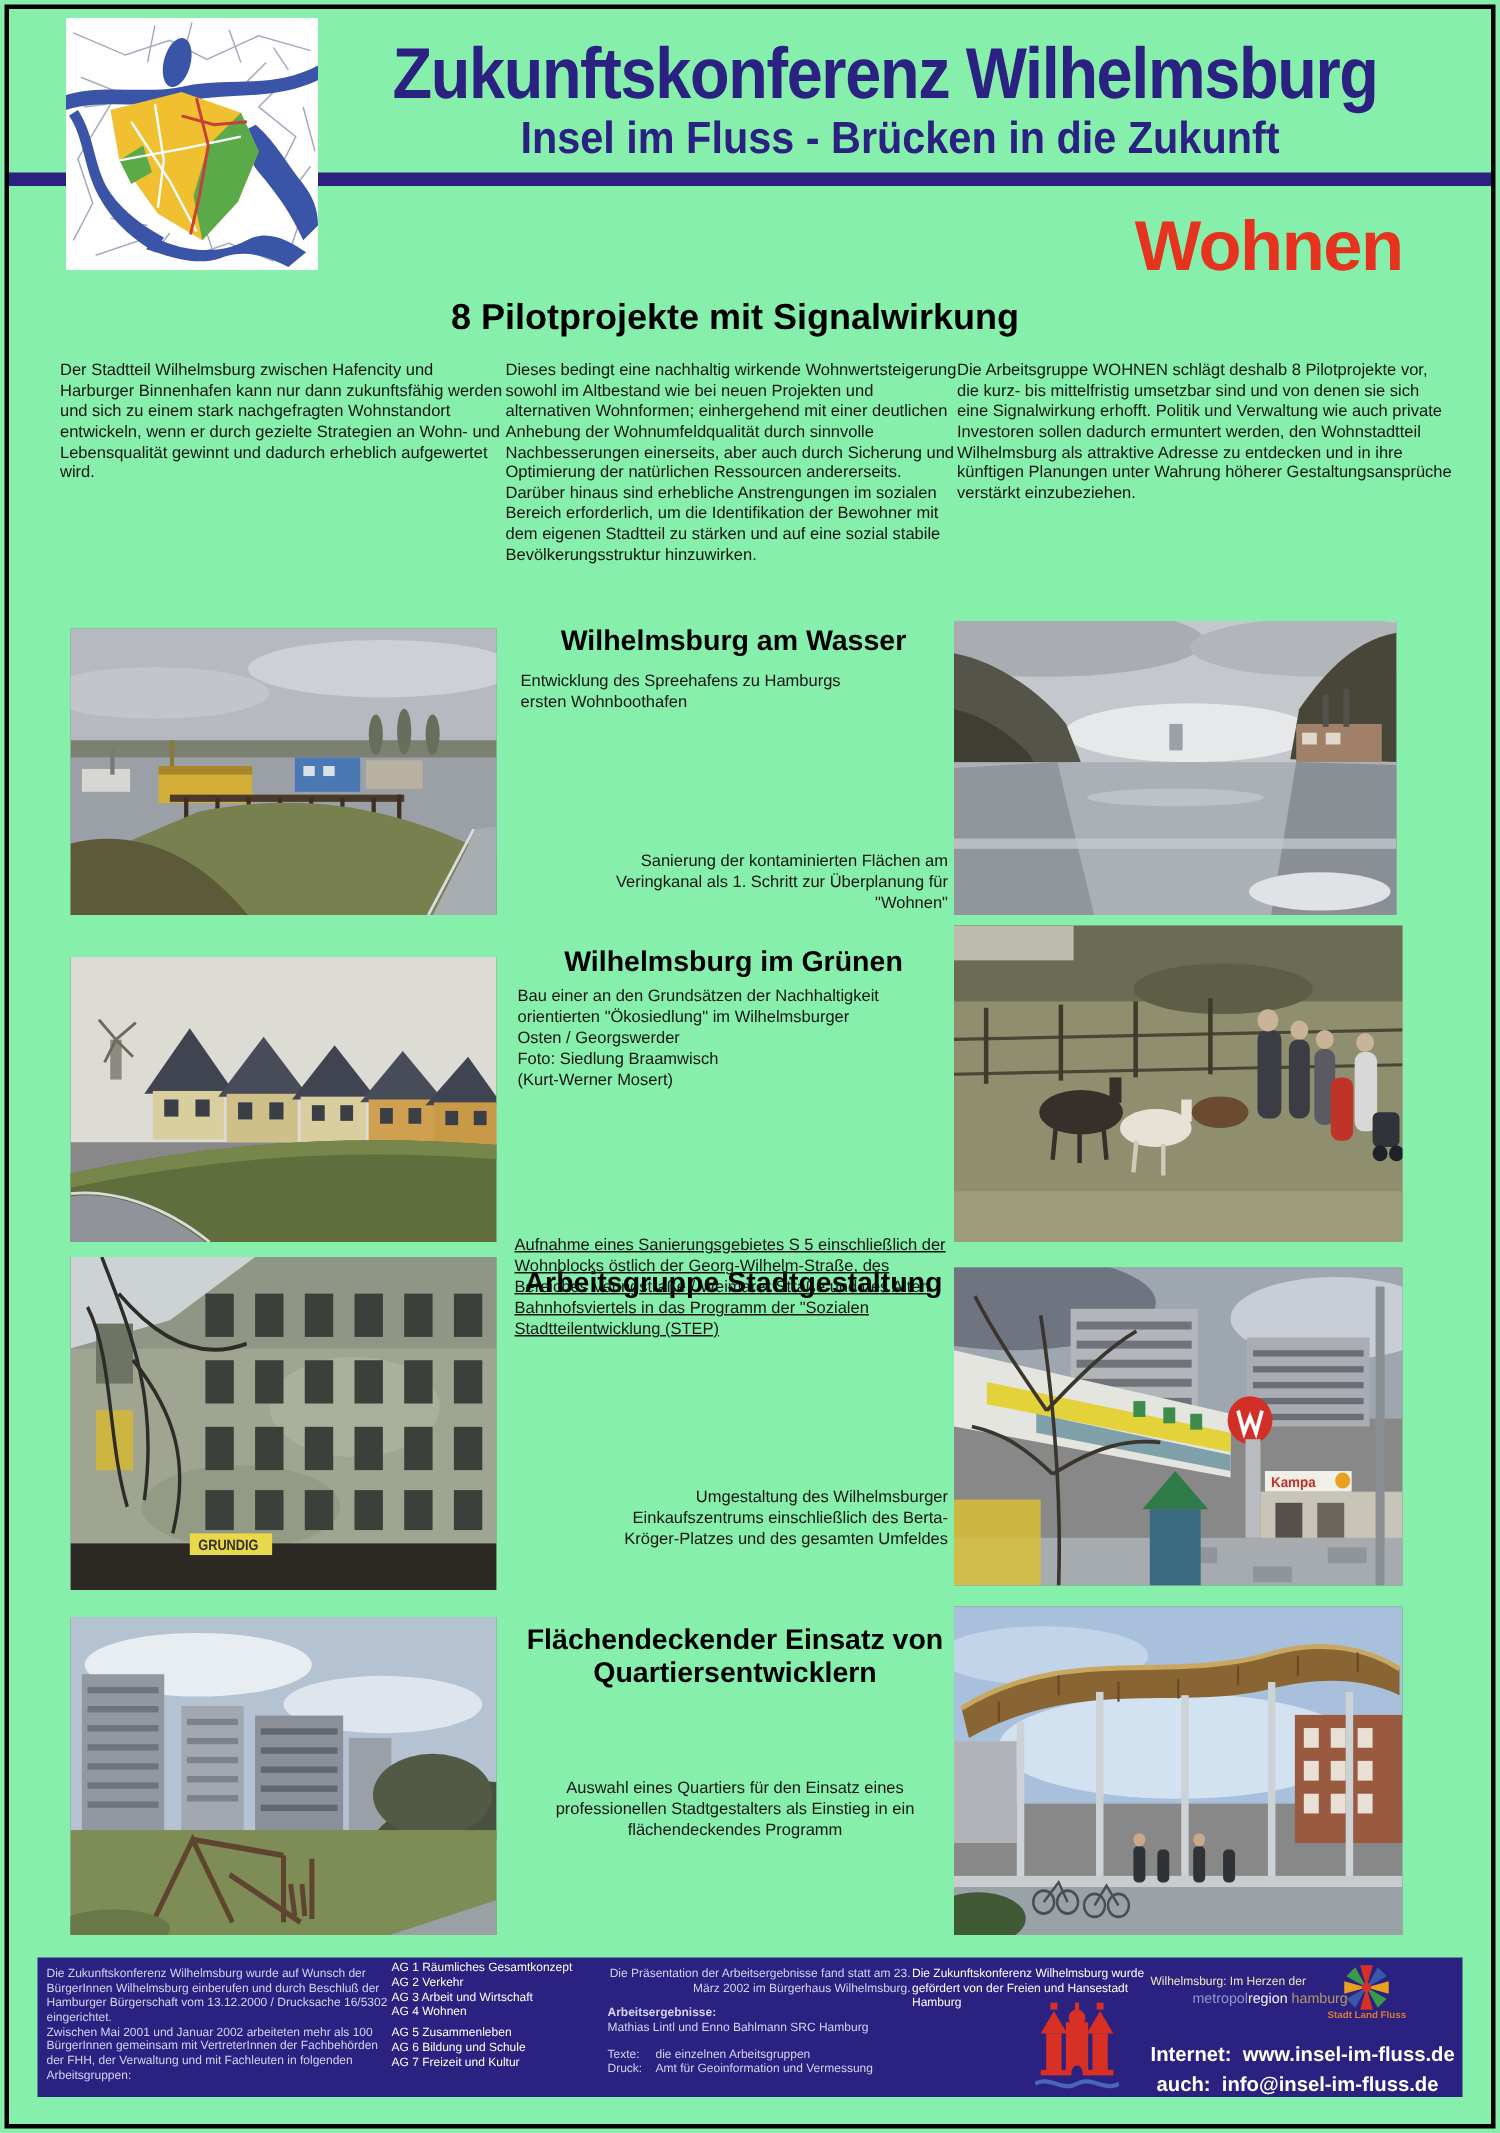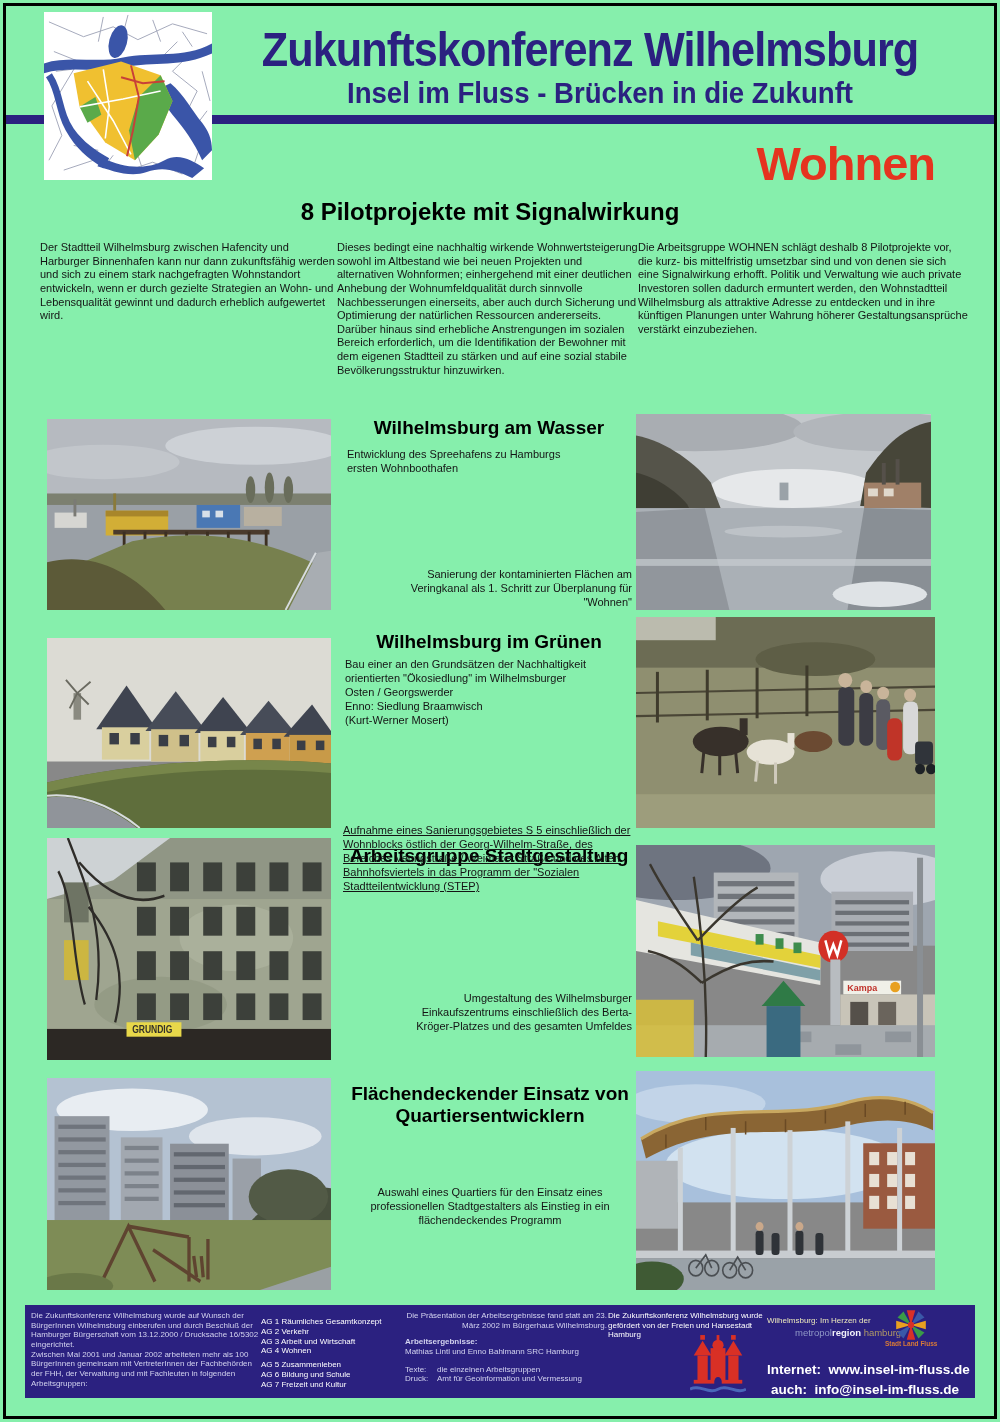--- a/index.html
+++ b/index.html
@@ -25,21 +25,21 @@
   .footer{left:25px;top:1305px;width:950px;height:93px;background:#2b2180;color:#d3d3ef;}
   .f-col{position:absolute;font-size:8px;line-height:1.21;}
   .f-col p{margin:0;}
   .ag-item{line-height:1.22;}
   .gap4{margin-bottom:4px;}
   .f-row{display:flex;}
   .f-row .lbl{width:32px;flex:none;}
   .metro-line1{color:#ece8bc;font-size:8px;}
   .metro-line2{font-size:9.5px;margin-left:28px;margin-top:1px;white-space:nowrap;}
   .metropol{color:#9098c6;}
-  .region{color:#f2f2fa;font-weight:bold;}
+  .region{color:#f2f2fa;font-weight:normal;}
   .hamburg{color:#b09a66;}
   .tagline{color:#d87a36;font-size:6.5px;margin-left:118px;margin-top:2px;font-weight:bold;}
   .net{position:absolute;left:0;top:44px;width:192px;text-align:right;color:#fff;
        font-size:13.5px;font-weight:bold;line-height:1.45;white-space:nowrap;}
 </style>
 </head>
 <body>
 
 <div id="poster">
   <div class="abs frame"></div>
@@ -176,21 +176,21 @@
         <rect x="284" y="108" width="9" height="10" fill="#3a3e46"></rect>
     </g>
     <path d="M0,200 L300,200 L300,132 C200,124 100,130 0,152 Z" fill="#5f6e3c"></path>
     <path d="M0,152 C100,130 200,124 300,132 L300,142 C200,134 100,140 0,162 Z" fill="#77864a"></path>
     <path d="M0,200 L95,200 C62,174 26,164 0,168 Z" fill="#90949a"></path>
     <path d="M0,166 C30,163 66,174 98,200" stroke="#d8dcdf" stroke-width="2" fill="none"></path>
   </svg>
 
   <div class="abs proj-title" style="left:340px;top:631px;width:298px;">Wilhelmsburg im Grünen</div>
   <div class="abs cap pre" style="left:345px;top:658px;width:252px;">Bau einer an den Grundsätzen der Nachhaltigkeit orientierten "Ökosiedlung" im Wilhelmsburger Osten / Georgswerder
-Enno: Siedlung Braamwisch
+Foto: Siedlung Braamwisch
 (Kurt-Werner Mosert)</div>
 
   <svg class="abs photo" style="left:636px;top:617px;width:299px;height:211px;" viewBox="0 0 300 200" preserveAspectRatio="none">
     <rect width="300" height="200" fill="#8f8f70"></rect>
     <rect width="300" height="48" fill="#6c6c54"></rect>
     <rect width="80" height="22" fill="#cfcfc4" opacity="0.8"></rect>
     <ellipse cx="180" cy="40" rx="60" ry="16" fill="#5e5e46"></ellipse>
     <g stroke="#4a4636" stroke-width="2">
       <path d="M0,72 L300,66"></path>
         <path d="M0,94 L300,88"></path>
@@ -428,21 +428,21 @@
     </g>
     <ellipse cx="16" cy="190" rx="32" ry="16" fill="#3f5a34"></ellipse>
   </svg>
 
   <div class="abs footer">
     <div class="f-col" style="left:6px;top:6px;width:228px;">
       <p>Die Zukunftskonferenz Wilhelmsburg wurde auf Wunsch der BürgerInnen Wilhelmsburg einberufen und durch Beschluß der Hamburger Bürgerschaft vom 13.12.2000 / Drucksache 16/5302 eingerichtet.</p>
       <p>Zwischen Mai 2001 und Januar 2002 arbeiteten mehr als 100 BürgerInnen gemeinsam mit VertreterInnen der Fachbehörden der FHH, der Verwaltung und mit Fachleuten in folgenden Arbeitsgruppen:</p>
     </div>
 
-    <div class="f-col" style="left:236px;top:12px;width:142px;color:#ffffff;">
+    <div class="f-col" style="left:236px;top:2px;width:142px;color:#ffffff;">
       <div class="ag-item">AG 1 Räumliches Gesamtkonzept</div>
       <div class="ag-item">AG 2 Verkehr</div>
       <div class="ag-item">AG 3 Arbeit und Wirtschaft</div>
       <div class="ag-item gap4">AG 4 Wohnen</div>
       <div class="ag-item">AG 5 Zusammenleben</div>
       <div class="ag-item">AG 6 Bildung und Schule</div>
       <div class="ag-item">AG 7 Freizeit und Kultur</div>
     </div>
 
     <div class="f-col" style="left:380px;top:6px;width:202px;">

